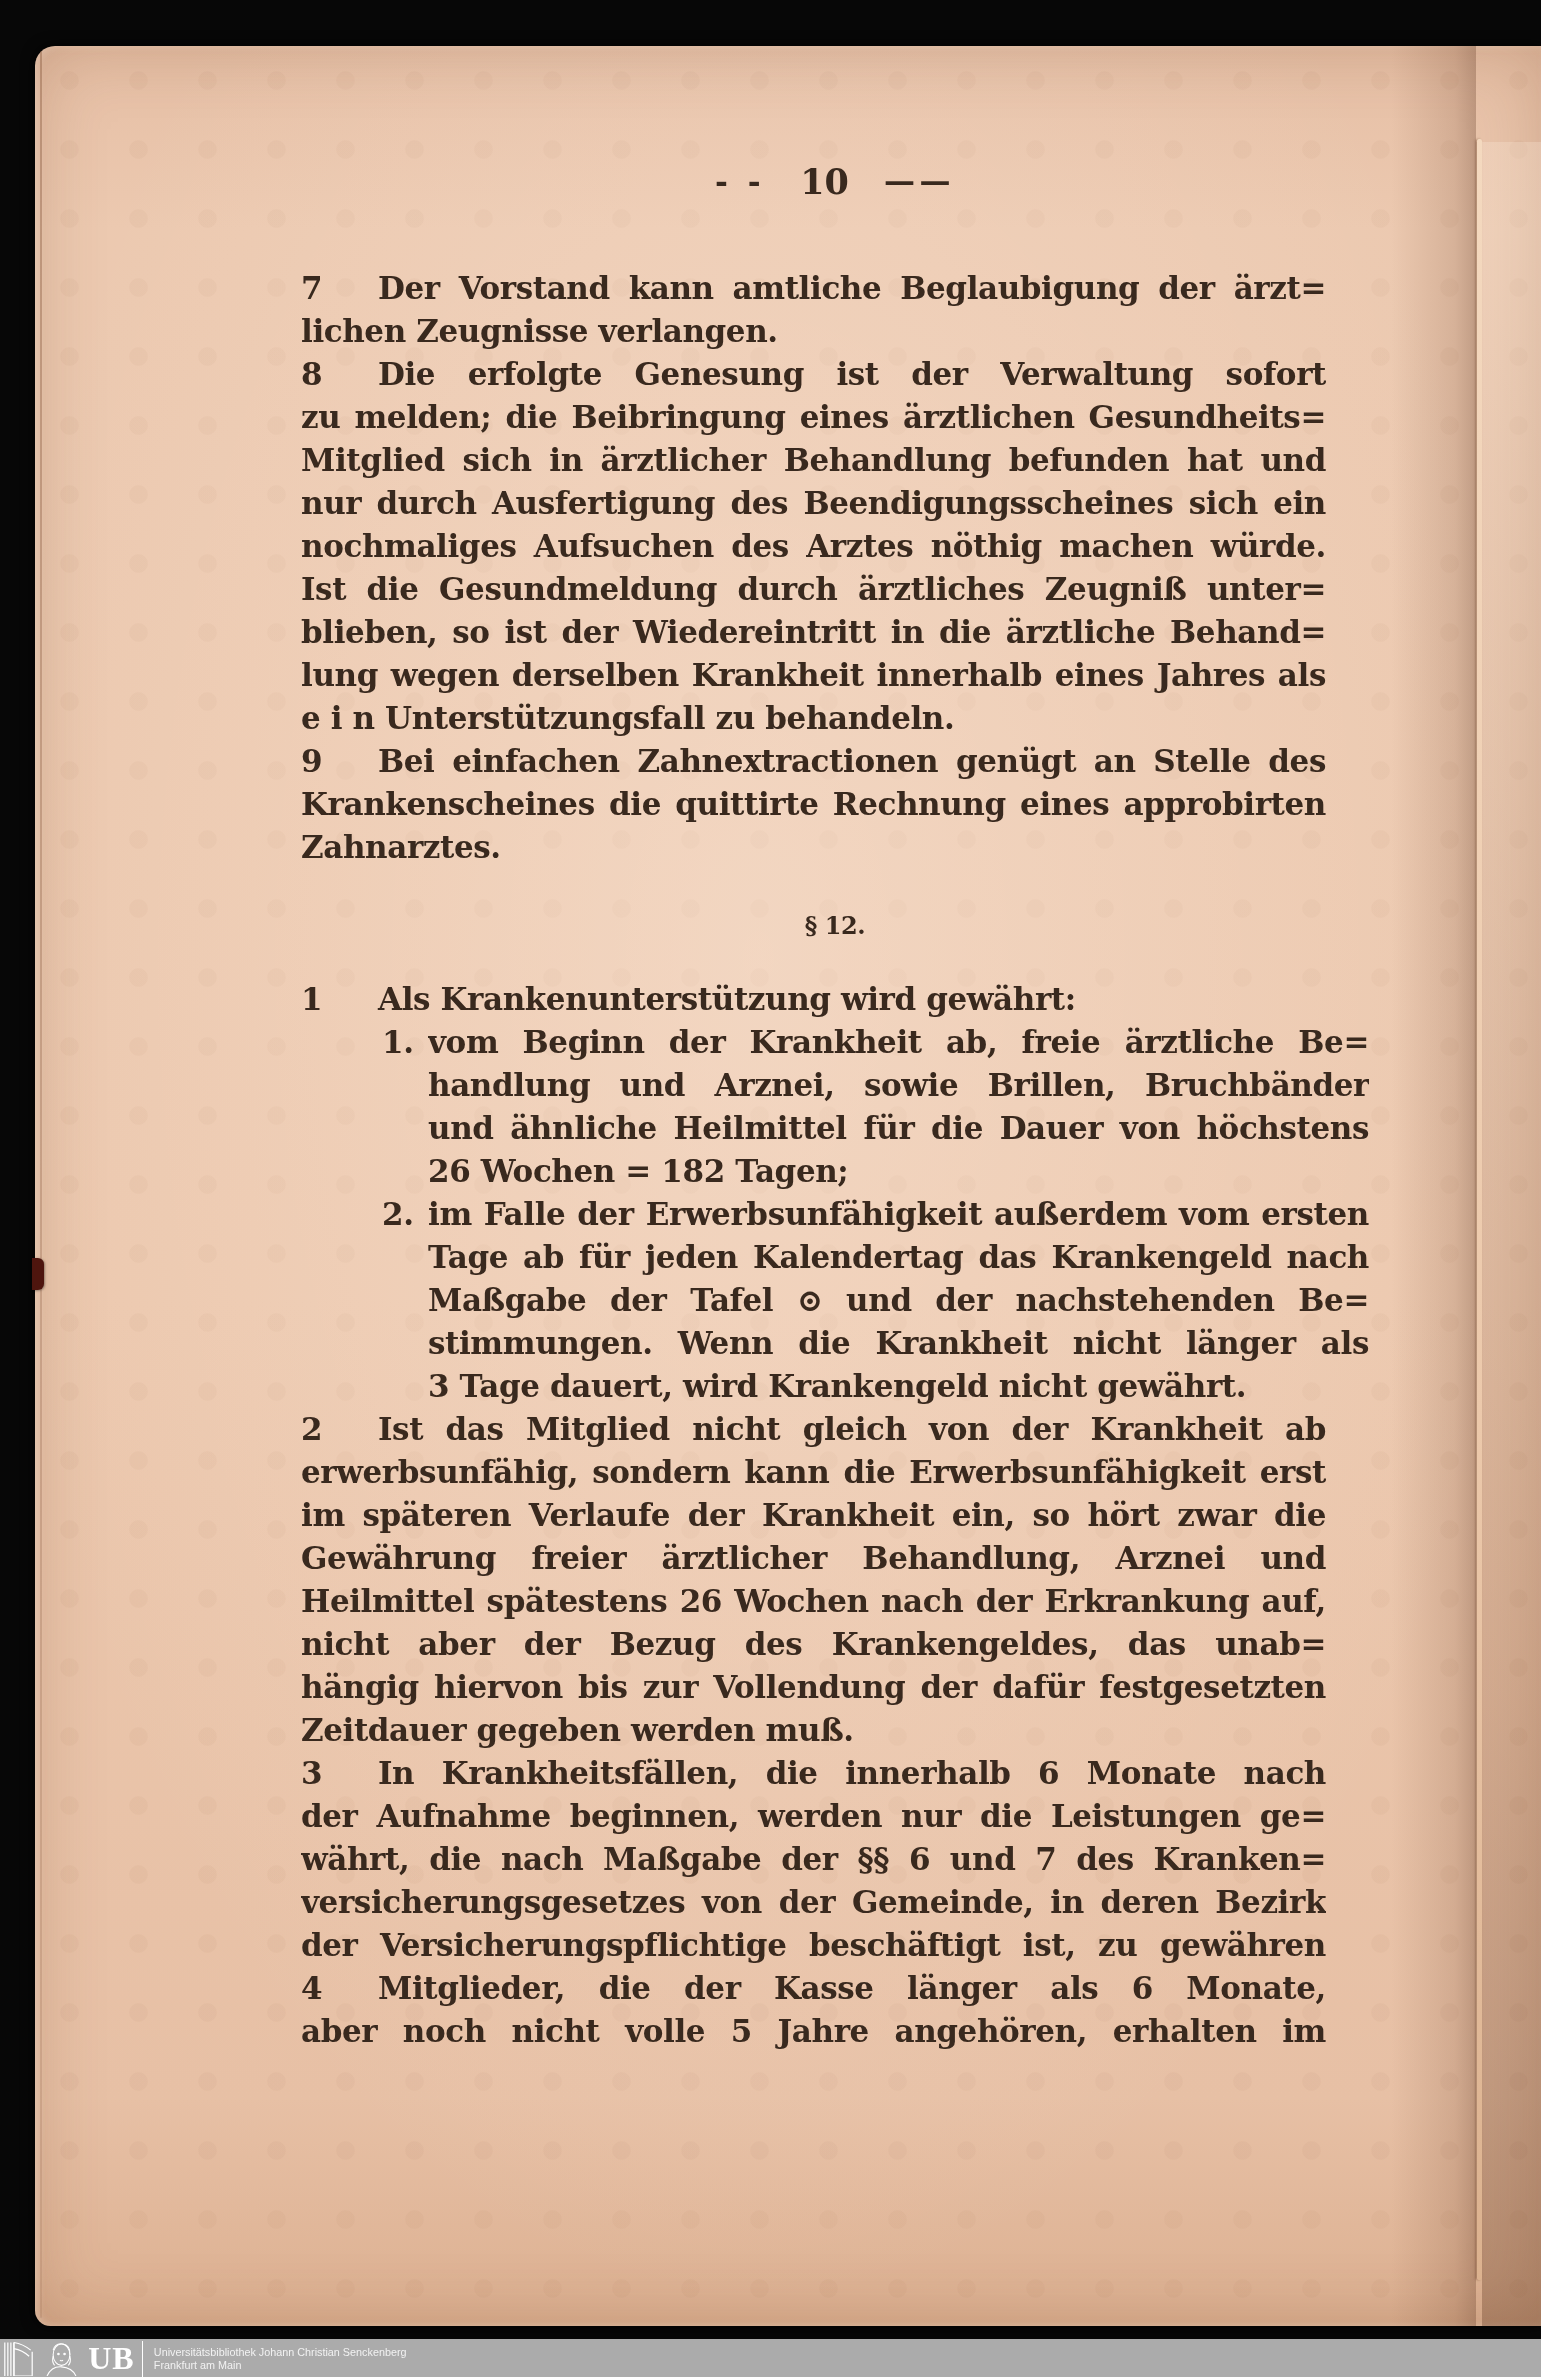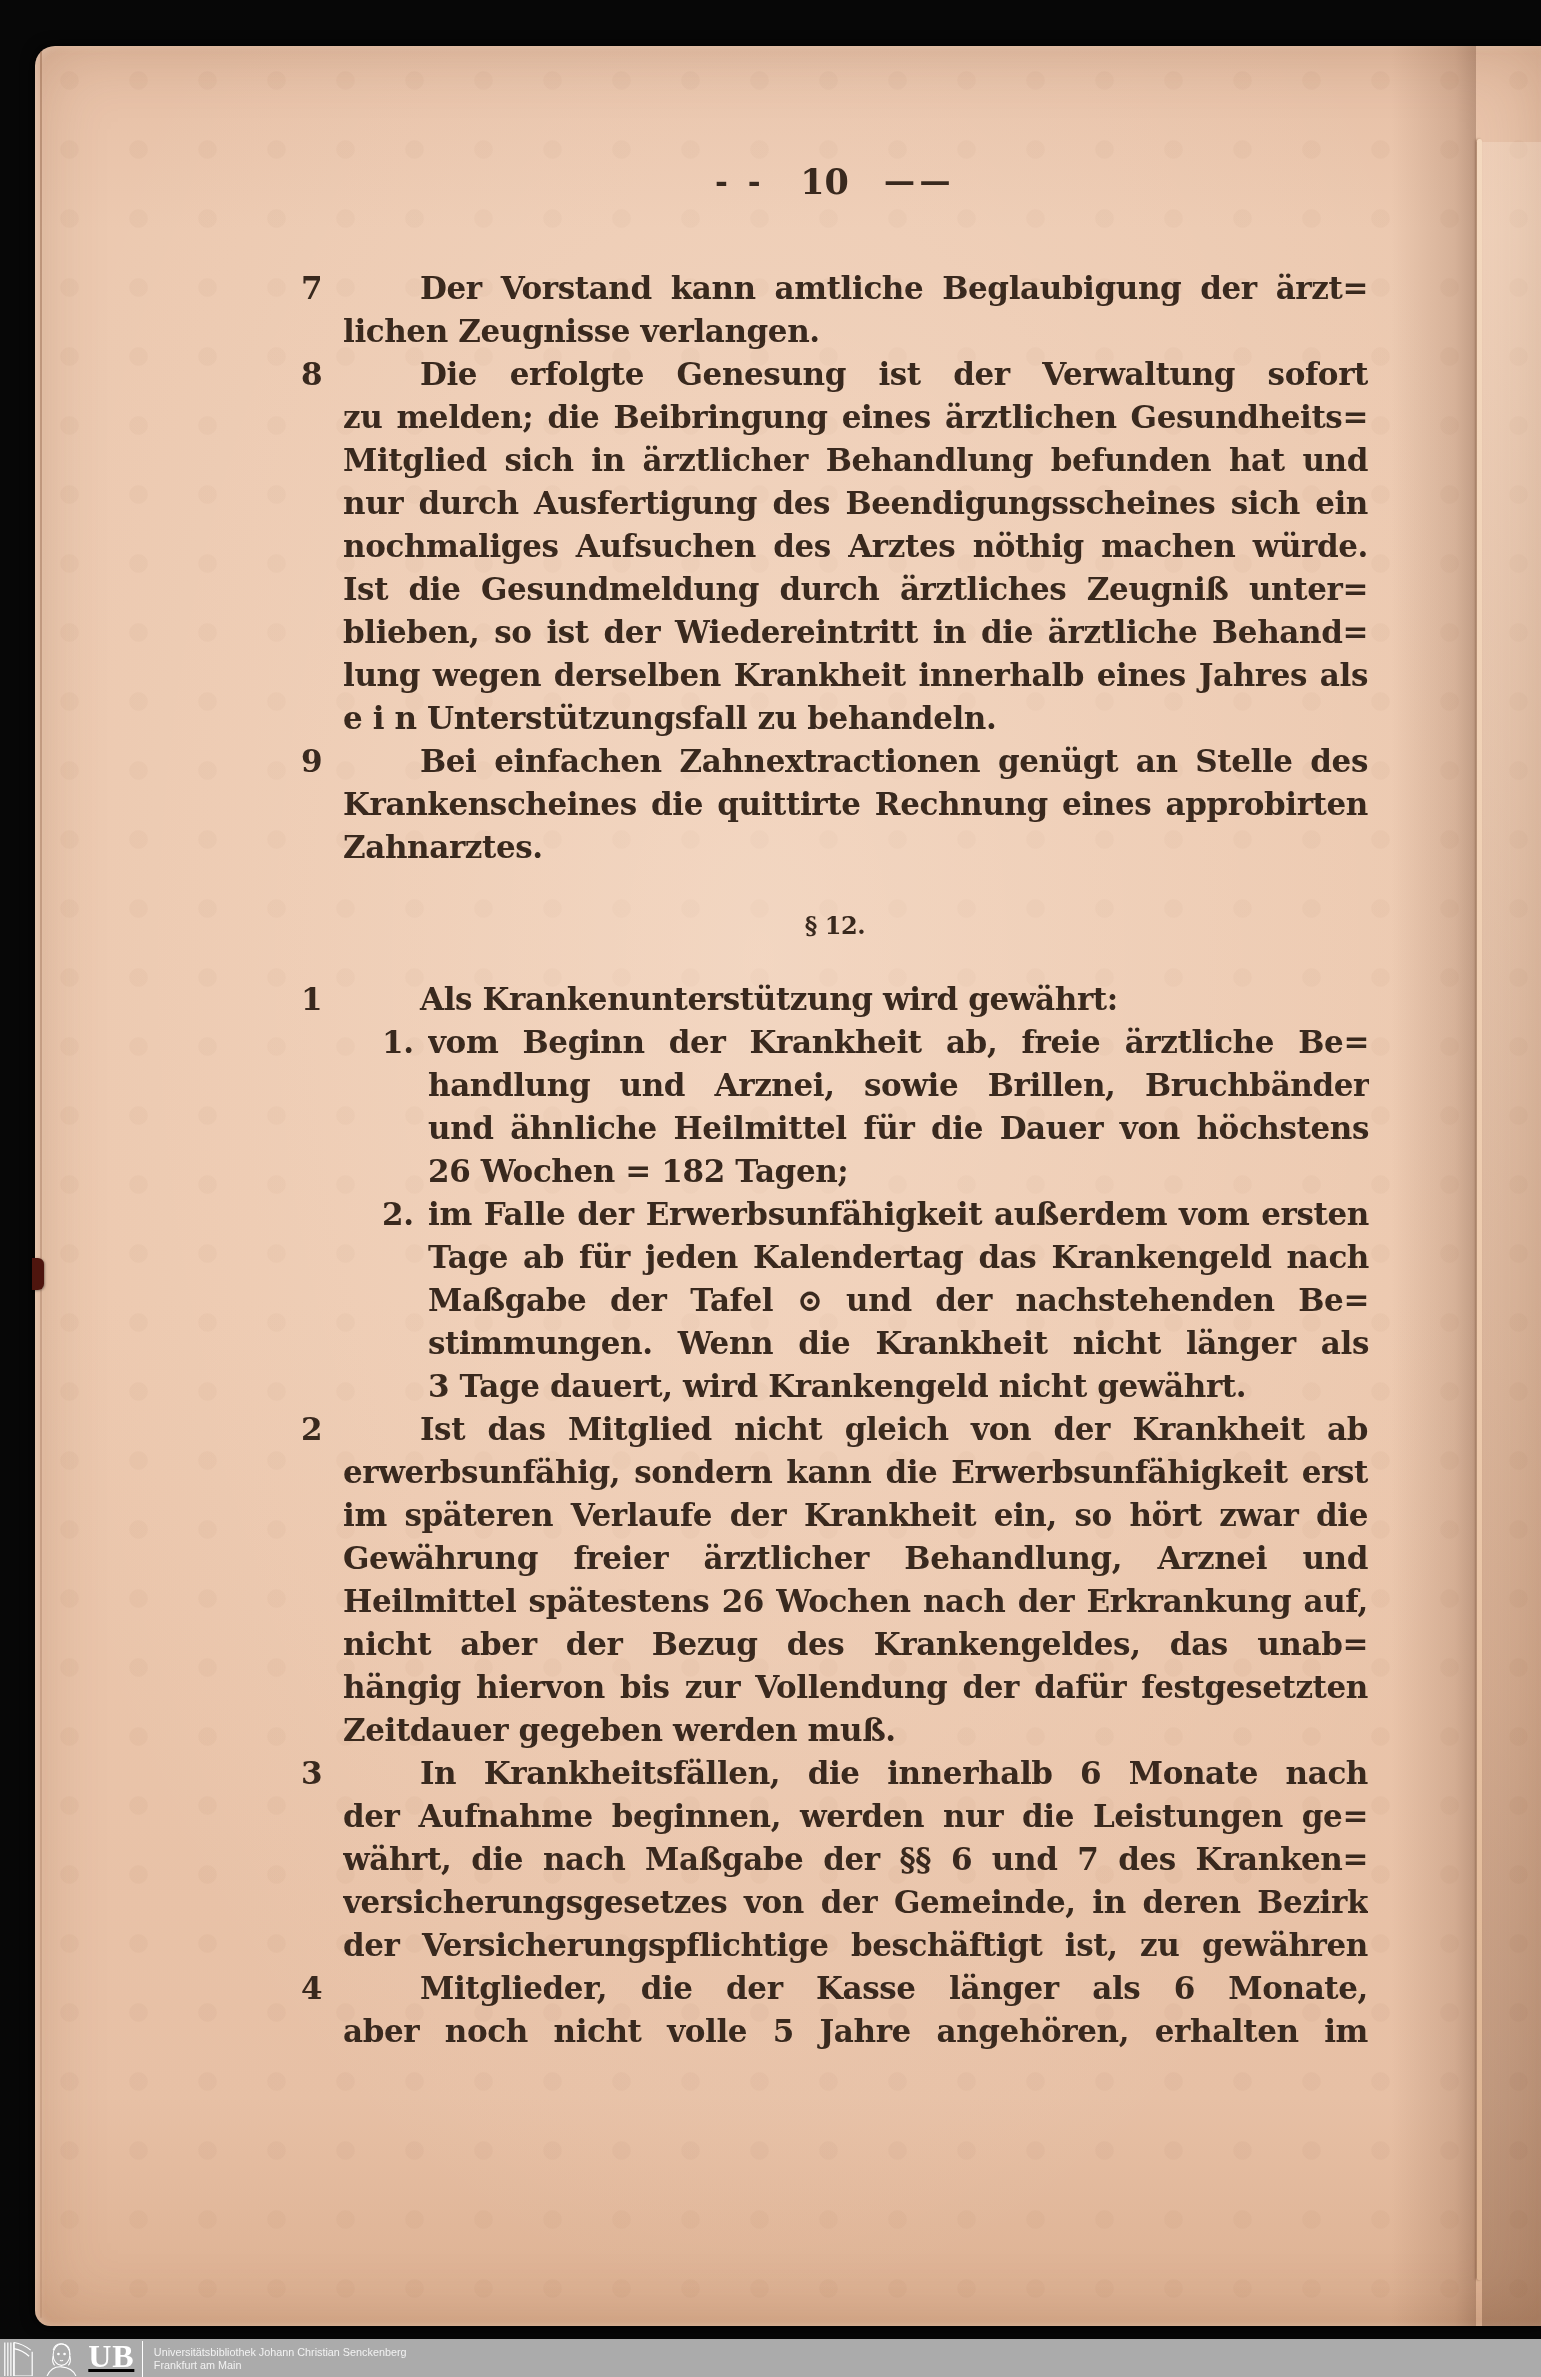--- a/index.html
+++ b/index.html
@@ -61,43 +61,43 @@
   
   .text-block{
     position:absolute; left:266px; top:221px; width:1068px;
     color:#39291e; font-size:31px; font-weight:bold; letter-spacing:-0.4px;
     line-height:43px;
   }
   .para{position:relative;}
   .pnum{position:absolute; left:0; top:0; width:39px;}
   .line{
     height:43px; overflow:hidden; white-space:nowrap;
-    margin-left:42px; width:1025px;
+    width:1025px;
     text-align:justify; text-align-last:justify; white-space:normal;
   }
   .para .line.first{text-indent:77px;}
   .line.lastline{text-align-last:left;}
   .item{position:relative;}
   .marker{position:absolute; left:81px; top:0;}
   .item .line{margin-left:127px; width:941px;}
   .heading{
     height:43px; line-height:43px; margin:35px 0 31px 0;
     text-align:center; font-size:24px;
   }
 
   
   .footer-bar{
     position:absolute; left:0; top:2339px; width:1542px; height:39px;
     background:#ababab; display:flex; align-items:center;
     font-family:"Liberation Sans", sans-serif;
   }
   .logo-box{
-    position:relative; display:flex; align-items:flex-start; gap:4.6px;
+    position:relative; display:flex; align-items:center; gap:4.6px;
     height:35px; padding:0 7.7px 1.5px 3.1px; margin-top:1.5px;
-    border-bottom:1.5px solid #fff; border-right:1.5px solid #fff;text-decoration:underline;
+    border-bottom:1.5px solid #fff; border-right:1.5px solid #fff;
   }
   .fan-icon svg, .portrait-icon svg{display:block;}
   .ub-text{
     color:#fff; font-family:"Liberation Serif", serif; font-weight:bold;
     font-size:32px; line-height:31px; letter-spacing:0.8px;
   }
   .footer-text{
     margin-left:10.8px; color:#f2f2f2; font-size:10.8px; line-height:13px;
   }
 </style>

